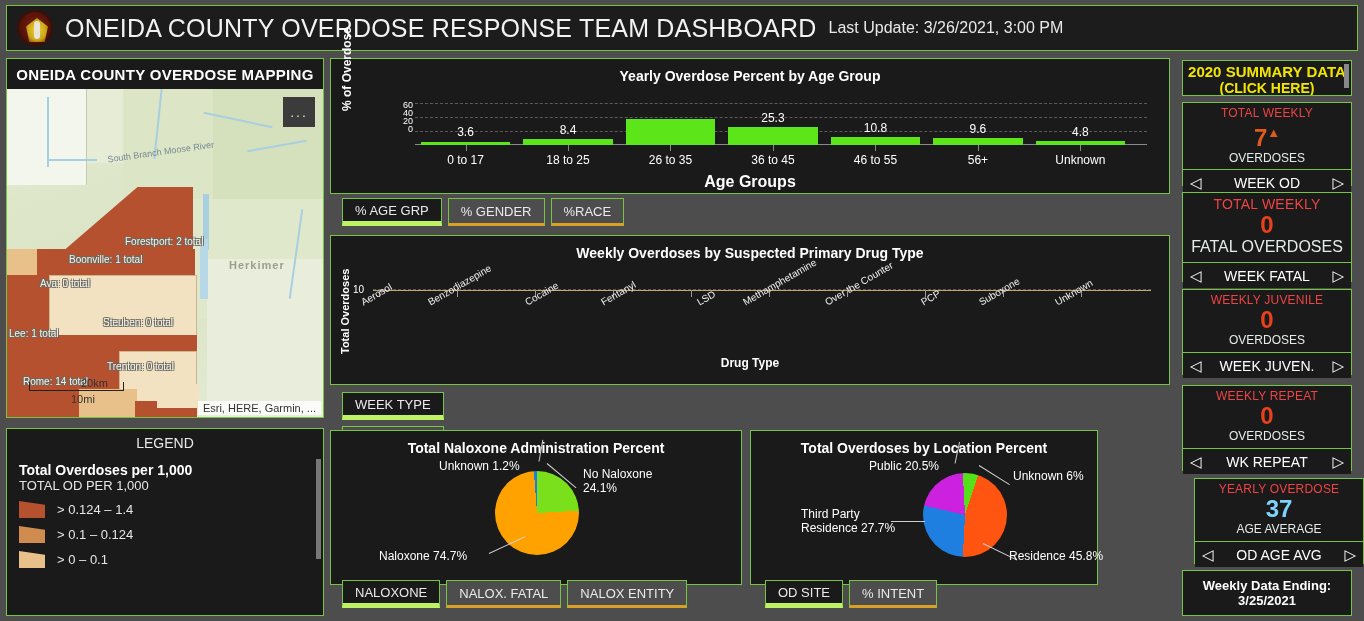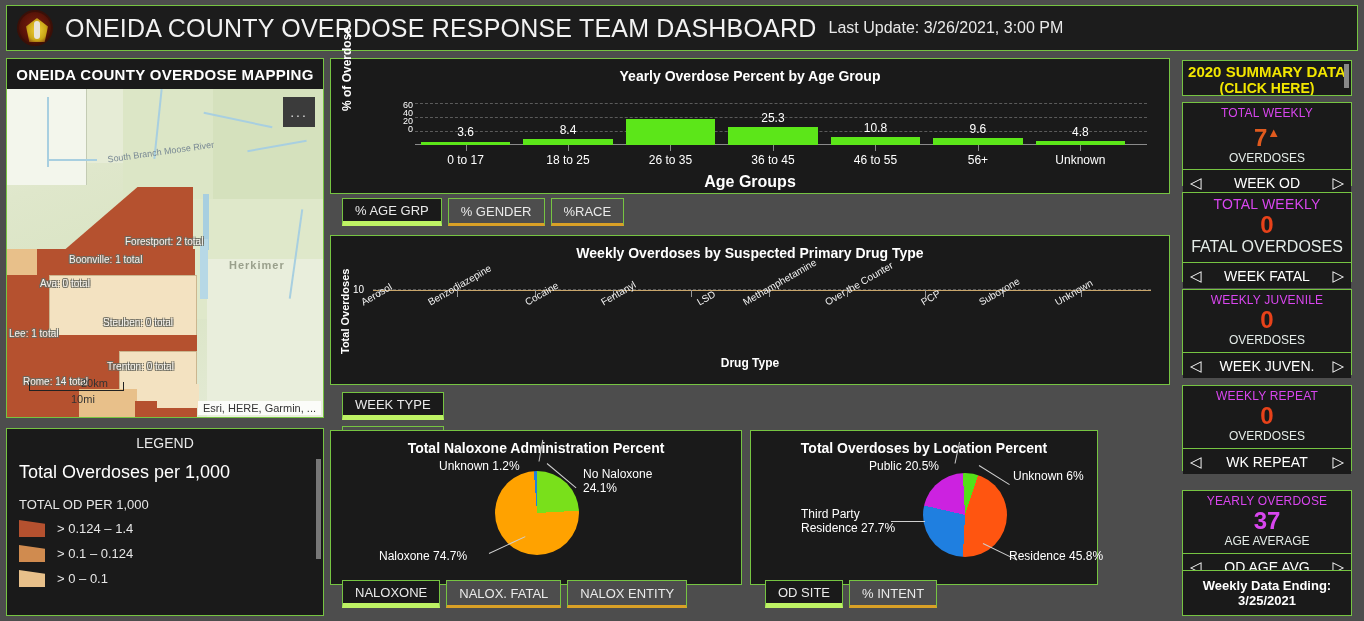--- a/index.html
+++ b/index.html
@@ -75,21 +75,21 @@
   #scalebar .bar::before { left:0; } #scalebar .bar::after { right:0; }
   #scalebar .lbl { position:absolute; font-size:11px; color:#333; }
 
   
   #legend-panel { position: absolute; left: 6px; top: 428px; width: 318px; height: 188px; }
   #legend-title {
     height: 27px; color: #e9e9e9; font-size: 14px; display: flex; align-items: center;
     justify-content: center;
   }
   #legend-body { padding: 6px 12px 0 12px; }
-  #legend-heading { color: #fff; font-size: 18px; font-weight: normal; margin-bottom: 14px; }
+  #legend-heading { color: #fff; font-size: 14px; font-weight: bold; }
   #legend-sub { color: #e6e6e6; font-size: 13px; margin-bottom: 8px; }
   .legend-row { display: flex; align-items: center; gap: 12px; margin-bottom: 8px; }
   .legend-swatch { width: 26px; height: 17px; clip-path: polygon(0 0,100% 22%,100% 100%,0 100%); }
   .legend-text { color: #e6e6e6; font-size: 13px; }
   #legend-scroll {
     position:absolute; right:2px; top:30px; width:5px; height:100px; background:#777;
   }
 
   
   #bar-panel { position: absolute; left: 330px; top: 58px; width: 840px; height: 136px; }
@@ -157,21 +157,21 @@
   }
   #summary-card .l1 { color:#f2e600; font-size:15px; font-weight:bold; white-space:nowrap; }
   #summary-card .l2 { color:#f2e600; font-size:14px; font-weight:bold; white-space:nowrap; }
   #summary-scroll { position:absolute; right:2px; top:3px; width:5px; height:24px; background:#888; }
 
   .kpi-card {
     position:absolute; left:1182px; width:170px; background:#1a1a1a;
     border:1px solid #76c442;
   }
   .kpi-top { padding-top:3px; text-align:center; }
-  .kpi-label { color:#d946ef; font-size:12px; letter-spacing:.2px; }
+  .kpi-label { color:#ef4444; font-size:12px; letter-spacing:.2px; }
   .kpi-value { font-size:24px; font-weight:bold; line-height:26px; }
   .kpi-unit { color:#e4ece8; font-size:12px; }
   .kpi-nav {
     height:26px; display:flex; align-items:center; justify-content:space-between;
     padding:0 7px; border-top:1px solid #76c442; background:#1a1a1a;
   }
   .kpi-nav .arrow { color:#fff; font-size:15px; }
   .kpi-nav .nav-label { color:#fff; font-size:14px; }
   .warn-icon { color:#e05a1e; font-size:13px; vertical-align:super; }
 
@@ -464,24 +464,24 @@
     <div class="kpi-value" style="color:#e8421a;">0</div>
     <div class="kpi-unit">OVERDOSES</div>
   </div>
   <div class="kpi-nav" style="margin-top:5px;">
     <span class="arrow">◁</span>
     <span class="nav-label">WK REPEAT</span>
     <span class="arrow">▷</span>
   </div>
 </div>
 
-<div class="kpi-card" style="top:490px;height:86px;">
+<div class="kpi-card" style="top:478px;height:86px;margin-left:12px;">
   <div class="kpi-top">
     <div class="kpi-label">YEARLY OVERDOSE</div>
-    <div class="kpi-value" style="color:#d946ef;">37</div>
+    <div class="kpi-value" style="color:#7dd3fc;">37</div>
     <div class="kpi-unit">AGE AVERAGE</div>
   </div>
   <div class="kpi-nav" style="margin-top:5px;">
     <span class="arrow">◁</span>
     <span class="nav-label">OD AGE AVG</span>
     <span class="arrow">▷</span>
   </div>
 </div>
 
 <div id="ending-card">

